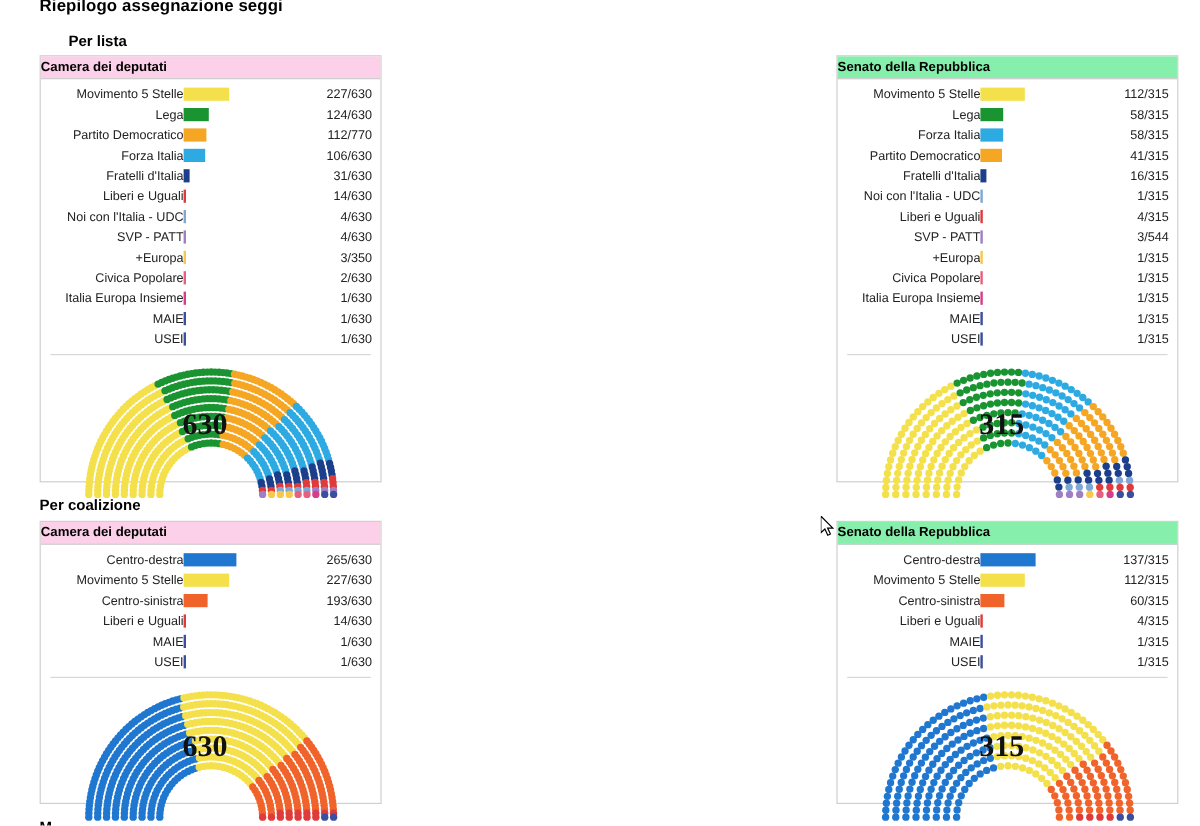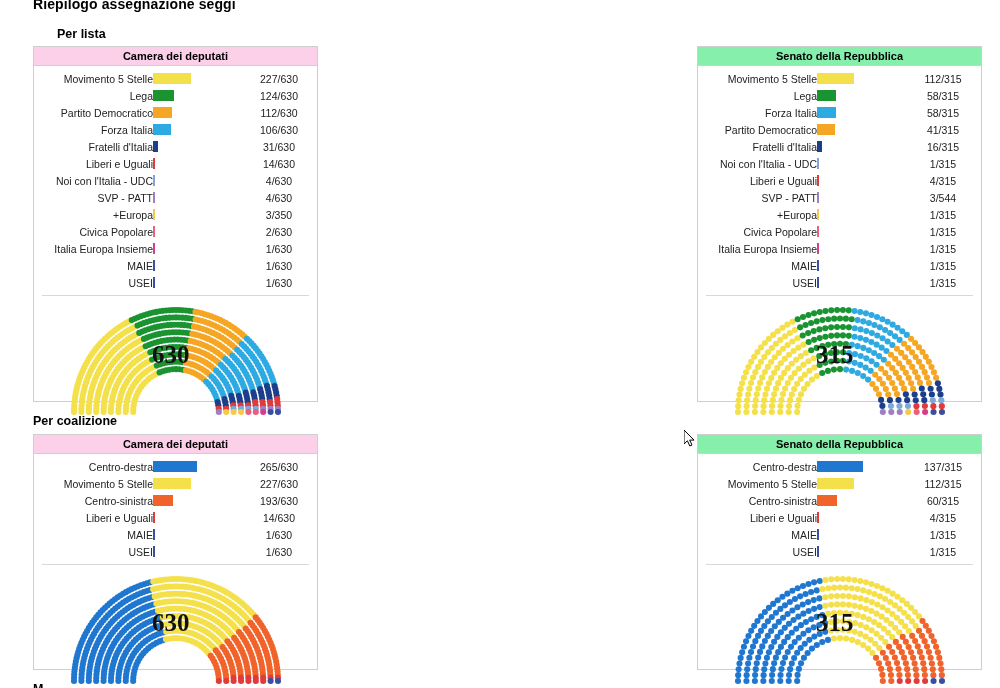--- a/index.html
+++ b/index.html
@@ -12,35 +12,35 @@
     position:absolute;left:33px;top:-4px;font-size:14px;font-weight:bold;color:#000;
     letter-spacing:0.1px;
   }
   .section-label{
     position:absolute;font-size:12.5px;font-weight:bold;color:#000;
   }
   .panel{
     position:absolute;border:1px solid #cfcfcf;background:#fff;box-sizing:border-box;
   }
   .panel-head{
-    text-align:center;font-size:11px;font-weight:bold;padding:3px 0 3px 0;
+    text-align:left;font-size:11px;font-weight:bold;padding:3px 0 3px 0;
     border-bottom:1px solid #cfcfcf;
   }
   .head-camera{background:#fbd0e8;color:#000;}
   .head-senato{background:#86efac;color:#000;}
   .rows{padding:4px 0 2px 0;}
   .row{
     display:flex;align-items:center;height:17px;font-size:10.5px;color:#222;
   }
   .row .nm{width:112px;padding-left:7px;white-space:nowrap;overflow:hidden;text-align:right;}
   .row .barcell{flex:1;position:relative;height:17px;}
   .row .bar{
     position:absolute;left:0;top:3px;height:11px;min-width:1px;
   }
-  .row .val{width:62px;text-align:center;padding-right:7px;white-space:nowrap;}
+  .row .val{width:62px;text-align:right;padding-right:7px;white-space:nowrap;}
   .divider{border-top:1px solid #d8d8d8;margin:2px 8px 0 8px;}
   .arcwrap{position:relative;}
   .arcwrap svg{display:block;margin:0 auto;}
   .total{
     position:absolute;font-weight:bold;color:#111;font-family:"Liberation Serif",serif;
   }
   .cursor{position:absolute;width:12px;height:18px;}
   .bottom-fade{position:absolute;left:33px;top:682px;font-size:12.5px;font-weight:bold;color:#000;}
 </style>
 </head>
@@ -67,21 +67,21 @@
         <div class="barcell">
           <div class="bar" style="width: 20.6667px; background: rgb(26, 148, 49);"></div>
         </div>
         <div class="val">124/630</div>
       </div>
       <div class="row">
         <div class="nm">Partito Democratico</div>
         <div class="barcell">
           <div class="bar" style="width: 18.6667px; background: rgb(245, 166, 35);"></div>
         </div>
-        <div class="val">112/630</div>
+        <div class="val">112/770</div>
       </div>
       <div class="row">
         <div class="nm">Forza Italia</div>
         <div class="barcell">
           <div class="bar" style="width: 17.6667px; background: rgb(46, 170, 226);"></div>
         </div>
         <div class="val">106/630</div>
       </div>
       <div class="row">
         <div class="nm">Fratelli d'Italia</div>

